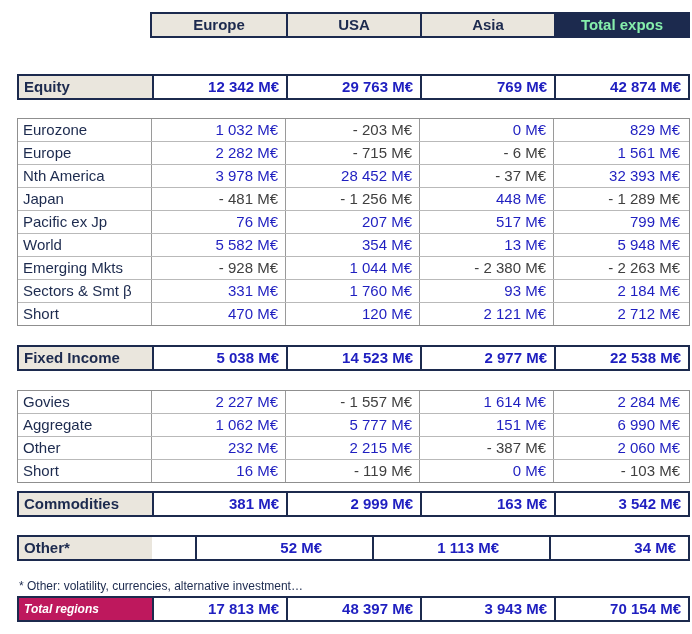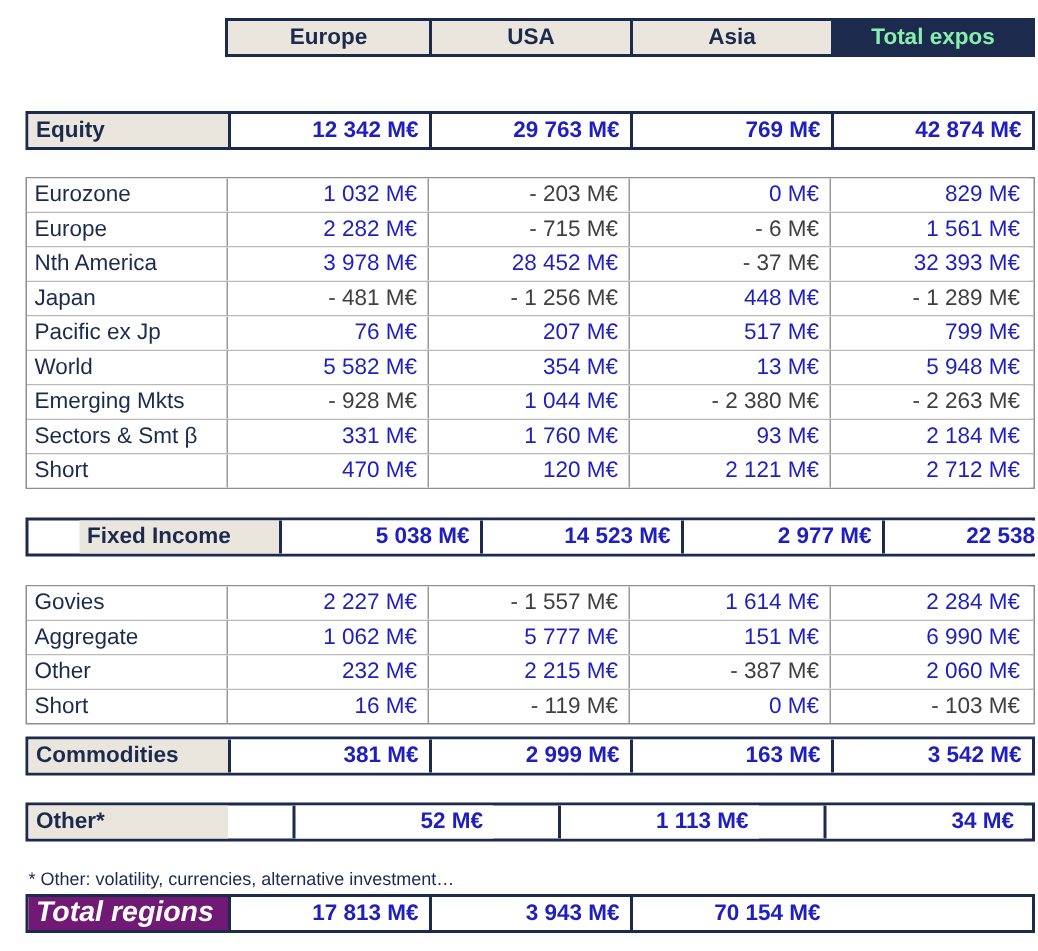--- a/index.html
+++ b/index.html
@@ -28,21 +28,21 @@
   .hcell.total{background:#1c2a4e;color:#86efac;}
 
   
   .band{display:flex;border:2px solid #1c2a4e;box-sizing:content-box;}
   .band .label{
     width:133px;flex:none;box-sizing:border-box;
     background:#eae6dd;font-weight:bold;
     padding-left:5px;line-height:22px;height:22px;
     white-space:nowrap;overflow:hidden;
   }
-  .band .label.inverse{background:#701a75;color:#ffffff;font-style:italic;font-size:19px;}
+  .band .label.inverse{background:#be185d;color:#ffffff;font-style:italic;font-size:12px;}
   .band .val{
     width:134px;flex:none;box-sizing:border-box;
     border-left:2px solid #1c2a4e;
     background:#ffffff;
     font-weight:bold;text-align:right;
     padding-right:7px;line-height:22px;height:22px;
   }
 
   
   .detail{border:1px solid #8f8f8f;}
@@ -63,21 +63,21 @@
   .val{color:#1f1fc0;}
   .val.neg{color:#404040;}
 
   .footnote{
     font-size:12px;color:#1c2a4e;
     margin:19px 0 3px 2px;line-height:13px;
   }
 
   .mt-eq{margin-top:36px;}
   .mt-d1{margin-top:18px;}
-  .mt-fi{margin-top:19px;padding-left:34px;}
+  .mt-fi{margin-top:19px;}
   .mt-d2{margin-top:19px;}
   .mt-co{margin-top:8px;}
   .mt-ot{margin-top:18px;gap:43px;}
 </style>
 </head>
 <body>
 
 <div class="page">
   <div class="content">
 
@@ -218,18 +218,19 @@
       <div class="val">1 113 M€</div>
       <div class="val">34 M€</div>
       <div class="val">1 199 M€</div>
     </div>
 
     <div class="footnote">* Other: volatility, currencies, alternative investment…</div>
 
     <div class="band">
       <div class="label inverse">Total regions</div>
       <div class="val">17 813 M€</div>
+      <div class="val">48 397 M€</div>
       <div class="val">3 943 M€</div>
       <div class="val">70 154 M€</div>
     </div>
 
   </div>
 </div>
 
 </body></html>

